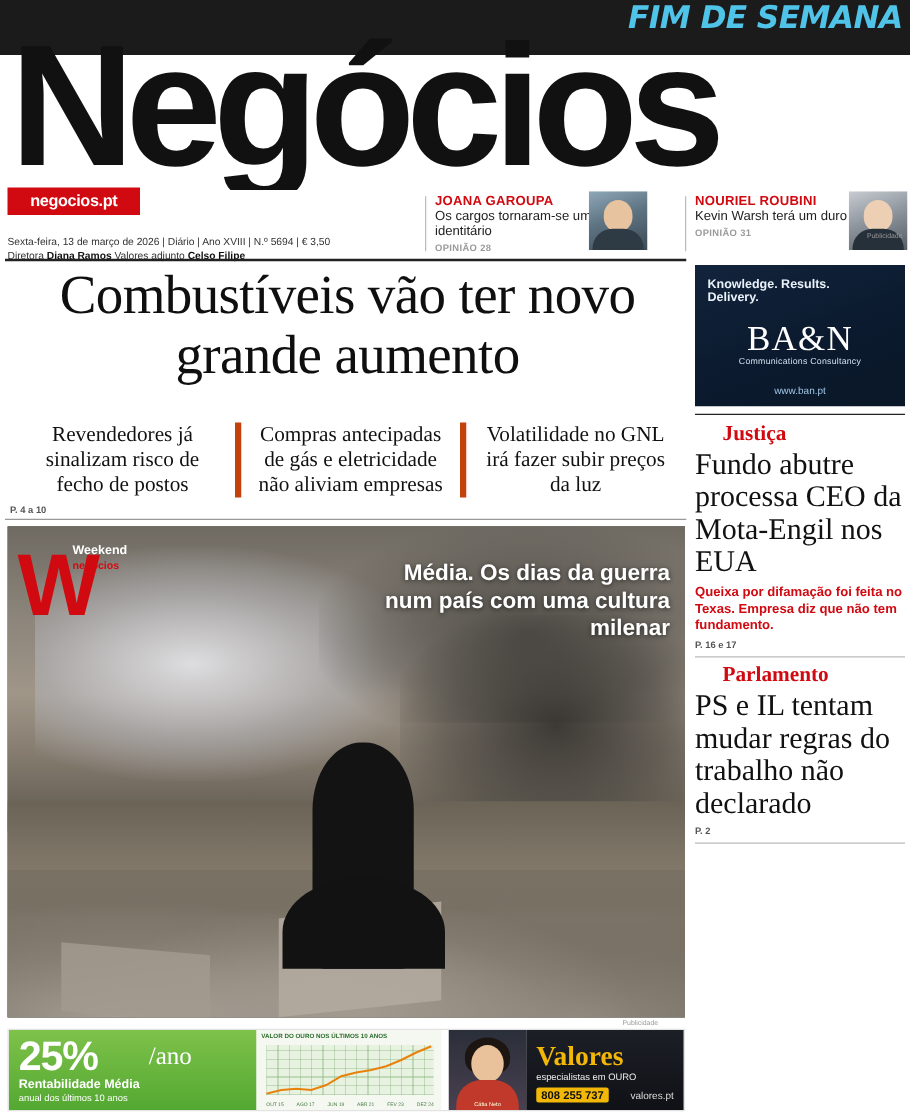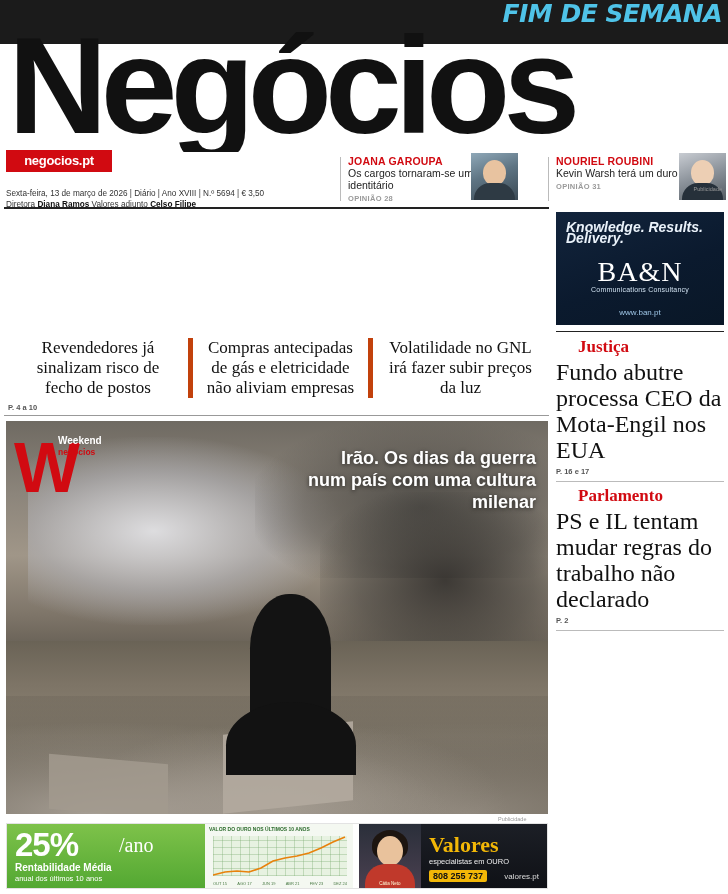--- a/index.html
+++ b/index.html
@@ -224,21 +224,21 @@
   .rc-sep { width: 100%; height: 1px; background: #222; margin: 6px 0 5px; }
   .rc-sep-thin { width: 100%; height: 1px; background: #bbb; margin: 5px 0 4px; }
 
   .ban-ad {
     width: 168px; height: 113px;
     background: linear-gradient(160deg, #12243c 0%, #0b1a2e 55%, #091727 100%);
     color: #fff; position: relative; overflow: hidden;
   }
   .ban-ad .krd {
     position: absolute; left: 10px; top: 10px; width: 140px;
-    font-size: 14px; font-weight: bold; line-height: 11px; color: #eaf2fa; font-style: italic;
+    font-size: 10px; font-weight: bold; line-height: 11px; color: #eaf2fa;
   }
   .ban-ad .ban {
     position: absolute; left: 0; right: 0; top: 44px;
     text-align: center; font-family: "Liberation Serif", serif;
     font-size: 28px; letter-spacing: 1px; color: #fff;
   }
   .ban-ad .bansub {
     position: absolute; left: 0; right: 0; top: 74px;
     text-align: center; font-size: 7px; color: #cfe0ef; letter-spacing: 0.2px;
   }
@@ -405,20 +405,21 @@
 
   <div class="dateline">
     <div>Sexta-feira, 13 de março de 2026 | Diário | Ano XVIII | N.º 5694 | € 3,50</div>
     <div>
       <span>Diretora </span><b>Diana Ramos</b><span> Valores adjunto </span><b>Celso Filipe</b>
     </div>
   </div>
 
   <div class="rule-top"></div>
 
+  <div class="headline">Combustíveis vão ter novo grande aumento</div>
 
   <div class="decks">
     <div class="deck">Revendedores já sinalizam risco de fecho de postos</div>
     <div class="deck">Compras antecipadas de gás e eletricidade não aliviam empresas</div>
     <div class="deck">Volatilidade no GNL irá fazer subir preços da luz</div>
   </div>
 
   <div class="pageref-main">P. 4 a 10</div>
   <div class="rule-mid"></div>
 
@@ -433,38 +434,39 @@
     <div class="rock-b"></div>
     <div class="rock-a"></div>
     <div class="figure"></div>
 
     <div class="w-badge">
       <div class="wletter">W</div>
       <div class="wk">Weekend</div>
       <div class="wn">negocios</div>
     </div>
 
-    <div class="photo-head">Irão. Os dias da guerra num país com uma cultura milenar</div>
+    <div class="photo-head">Média. Os dias da guerra num país com uma cultura milenar</div>
 
   </div>
 
   <div class="rightcol">
 
     <div class="ban-ad">
       <div class="krd">Knowledge. Results. Delivery.</div>
       <div class="ban">BA&amp;N</div>
       <div class="bansub">Communications Consultancy</div>
       <div class="banurl">www.ban.pt</div>
     </div>
 
     <div class="rc-sep"></div>
 
     <div>
       <div class="rc-kicker">Justiça</div>
       <div class="rc-head">Fundo abutre processa CEO da Mota-Engil nos EUA</div>
+      <div class="rc-lead">Queixa por difamação foi feita no Texas. Empresa diz que não tem fundamento.</div>
       <div class="rc-page">P. 16 e 17</div>
     </div>
 
     <div class="rc-sep-thin"></div>
 
     <div>
       <div class="rc-kicker">Parlamento</div>
       <div class="rc-head">PS e IL tentam mudar regras do trabalho não declarado</div>
       <div class="rc-page">P. 2</div>
     </div>

